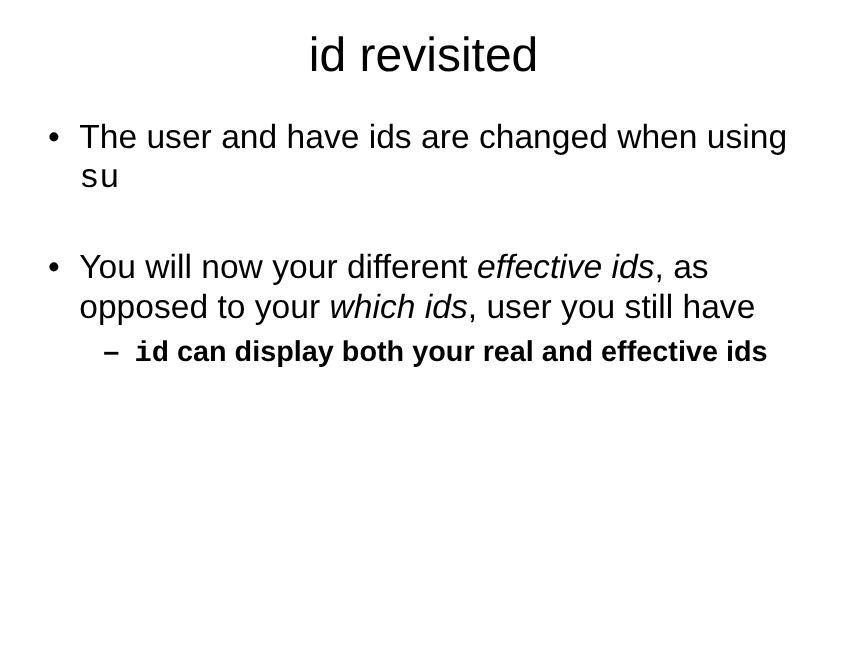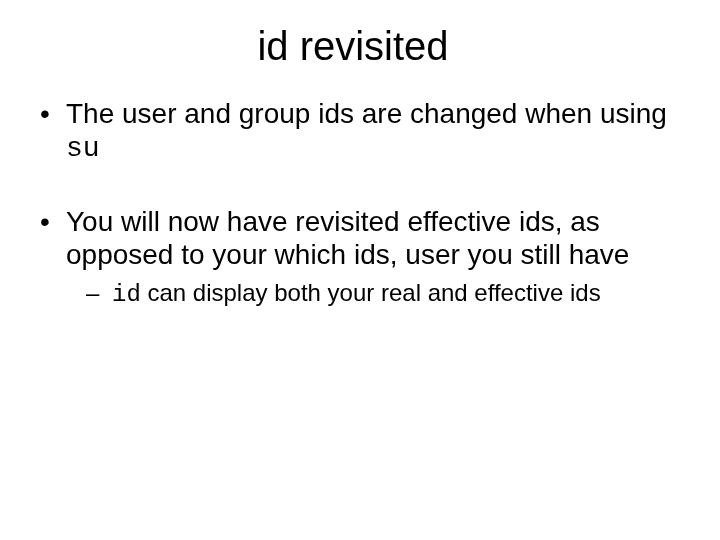--- a/index.html
+++ b/index.html
@@ -46,47 +46,49 @@
   ul.level2 {
     list-style: none;
     margin: 8px 0 0 0;
     padding: 0;
   }
   ul.level2 > li {
     position: relative;
     padding-left: 46px;
     font-size: 24px;
     line-height: 1.2;
+    font-weight: bold;
   }
   ul.level2 > li::before {
     content: "–";
     position: absolute;
     left: 20px;
     top: 0;
     font-size: 24px;
   }
   .mono {
     font-family: "Courier New", Courier, monospace;
   }
   .ital {
+    font-style: italic;
     text-align: center;
   }
 </style>
 </head>
 <body>
 
 <div class="slide">
   <h1 class="title">id revisited</h1>
 
   <ul class="level1">
     <li>
-      <span>The user and group ids are changed when using </span><span class="mono">su</span>
+      <span>The user and have ids are changed when using </span><span class="mono">su</span>
     </li>
     <li>
-      <span>You will now have revisited </span><span class="ital">effective ids</span><span>, as opposed to your </span><span class="ital">which ids</span><span>, user you still have</span>
+      <span>You will now your different </span><span class="ital">effective ids</span><span>, as opposed to your </span><span class="ital">which ids</span><span>, user you still have</span>
       <ul class="level2">
         <li>
           <span class="mono">id</span><span> can display both your real and effective ids</span>
         </li>
       </ul>
     </li>
   </ul>
 </div>
 
 </body></html>

